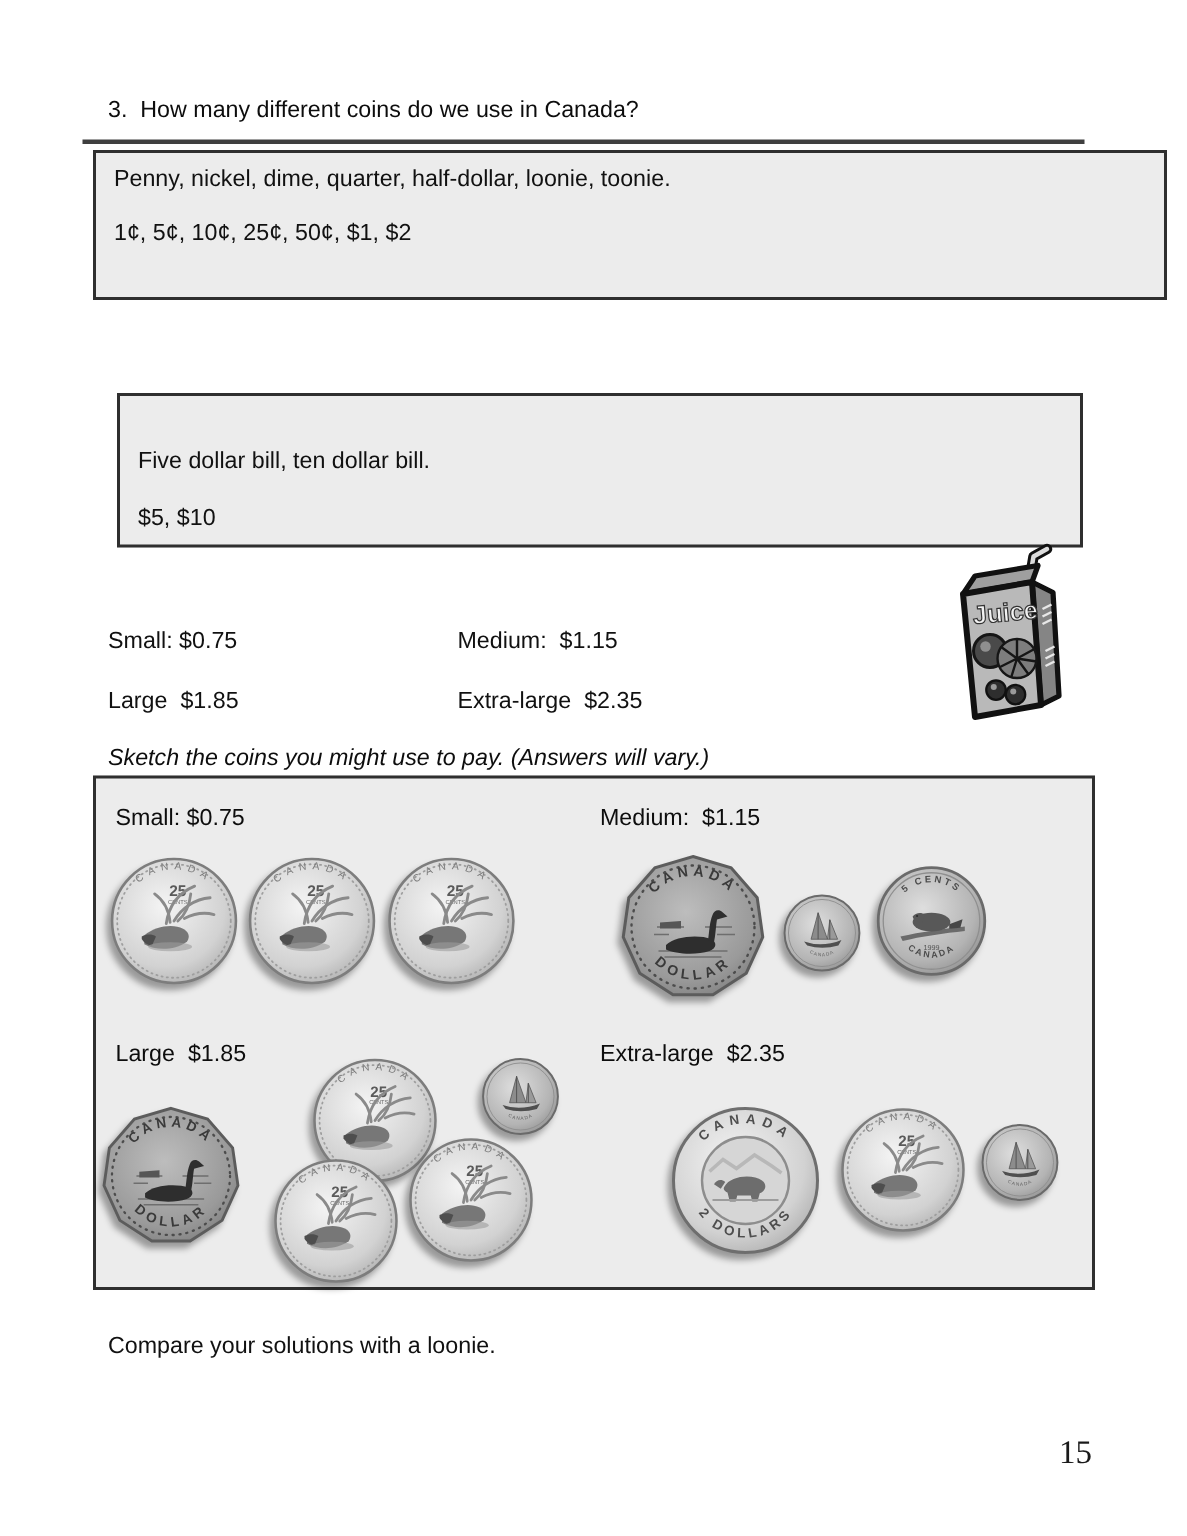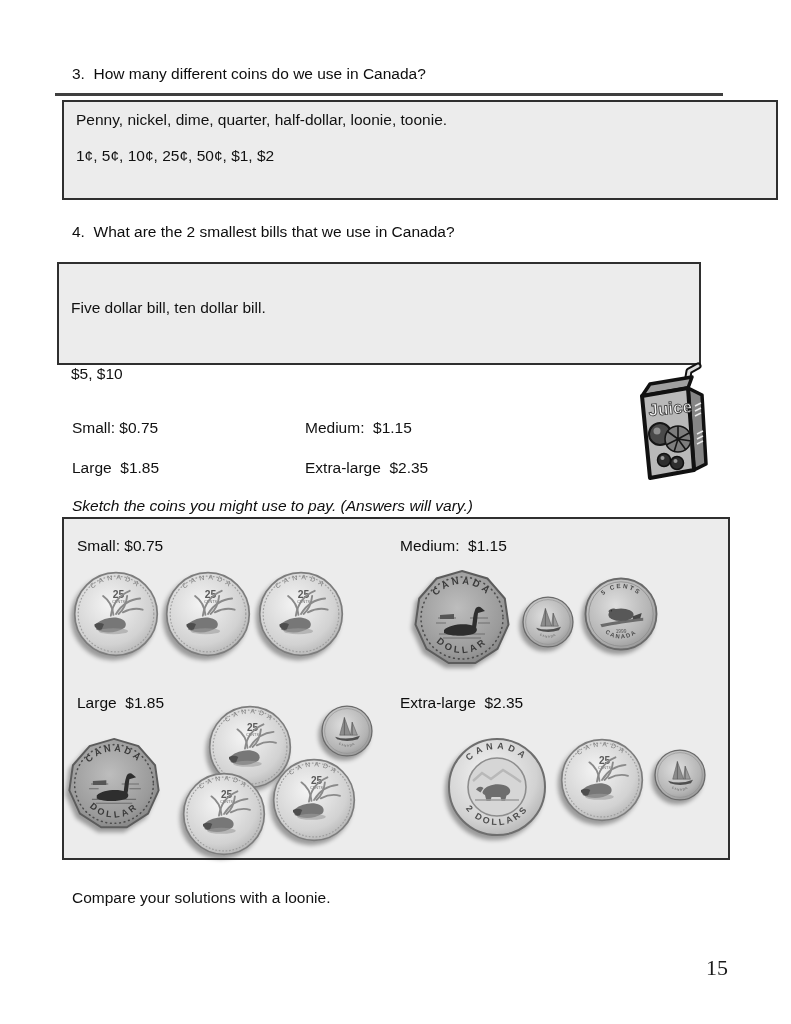--- a/index.html
+++ b/index.html
@@ -151,24 +151,23 @@
 
 <div class="sheet">
 
   <div class="abs heading t" style="left:72px;top:64px;">3.  How many different coins do we use in Canada?</div>
   <div class="abs rule" style="left:55px;top:93px;width:668px;height:0;"></div>
   <div class="abs ansbox" style="left:62px;top:100px;width:716px;height:100px;">
     <div class="abs t" style="left:12px;top:8px;">Penny, nickel, dime, quarter, half-dollar, loonie, toonie.</div>
     <div class="abs t" style="left:12px;top:44px;">1¢, 5¢, 10¢, 25¢, 50¢, $1, $2</div>
   </div>
 
-  <div class="abs heading t" style="left:72px;top:222px;">4.  What are the 2 smallest bills that we use in Canada?</div>
-  <div class="abs ansbox" style="left:57px;top:262px;width:644px;height:103px;">
+  <div class="abs ansbox" style="left:78px;top:262px;width:644px;height:103px;">
     <div class="abs t" style="left:12px;top:34px;">Five dollar bill, ten dollar bill.</div>
-    <div class="abs t" style="left:12px;top:72px;margin-top:28px;">$5, $10</div>
+    <div class="abs t" style="left:12px;top:72px;">$5, $10</div>
   </div>
 
   <div class="abs t" style="left:72px;top:418px;">Small: $0.75</div>
   <div class="abs t" style="left:305px;top:418px;">Medium:  $1.15</div>
   <div class="abs t" style="left:72px;top:458px;">Large  $1.85</div>
   <div class="abs t" style="left:305px;top:458px;">Extra-large  $2.35</div>
 
   <svg class="abs" style="left:626px;top:362px;" width="96" height="124" viewBox="0 0 96 124">
 
     <path d="M60,27 L63,9 L72,4" stroke="#111" stroke-width="7" fill="none" stroke-linecap="round" stroke-linejoin="round"></path>

